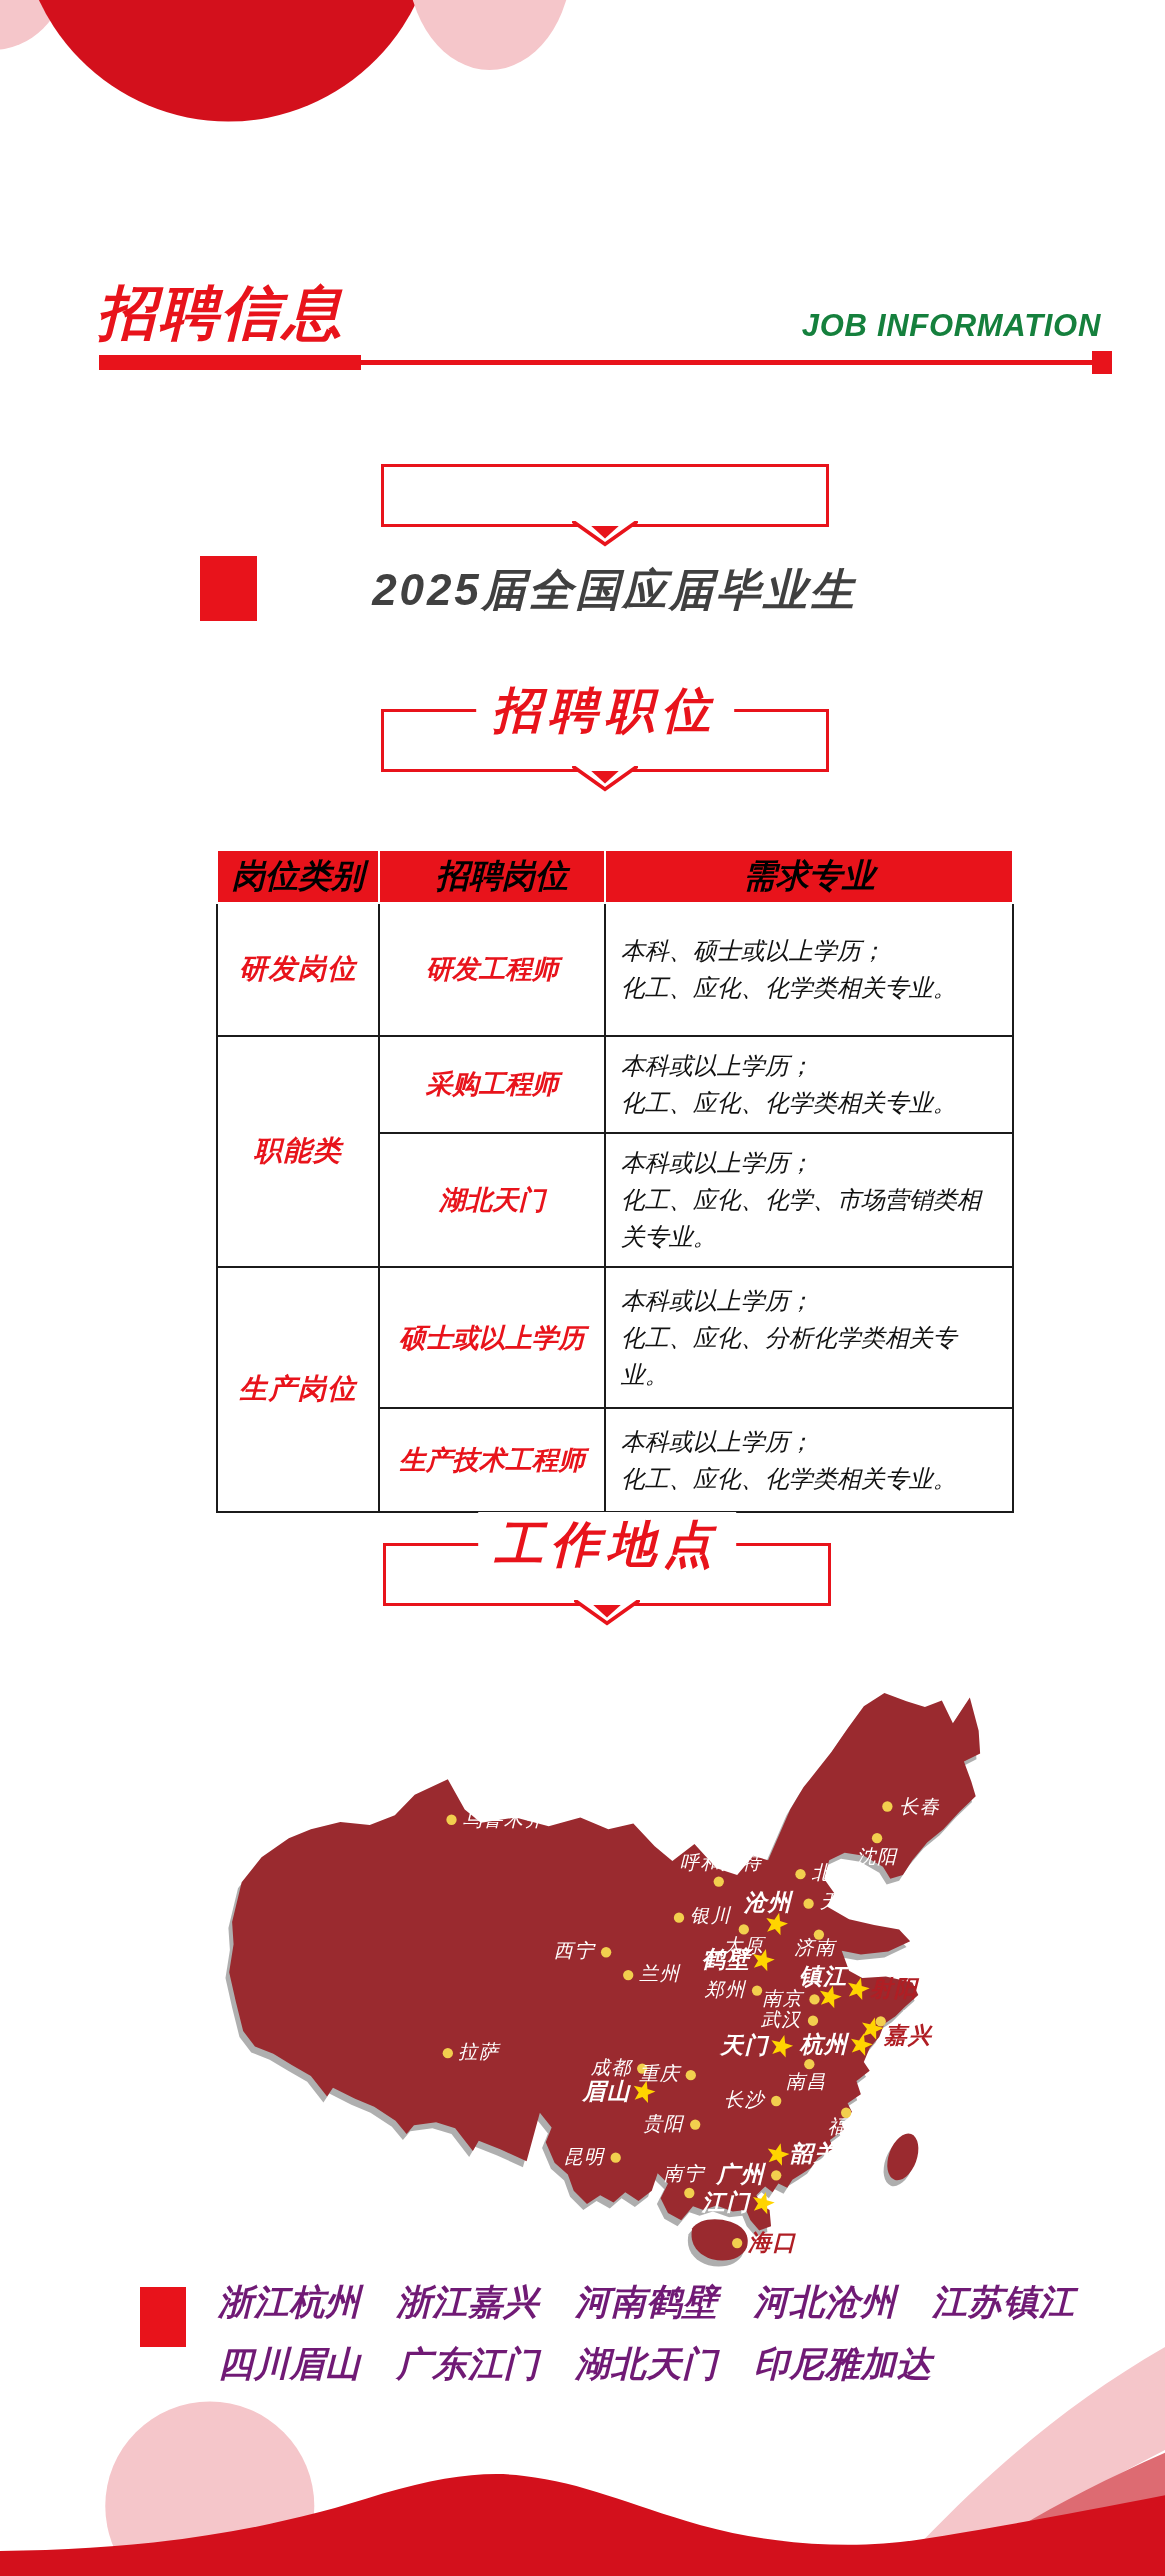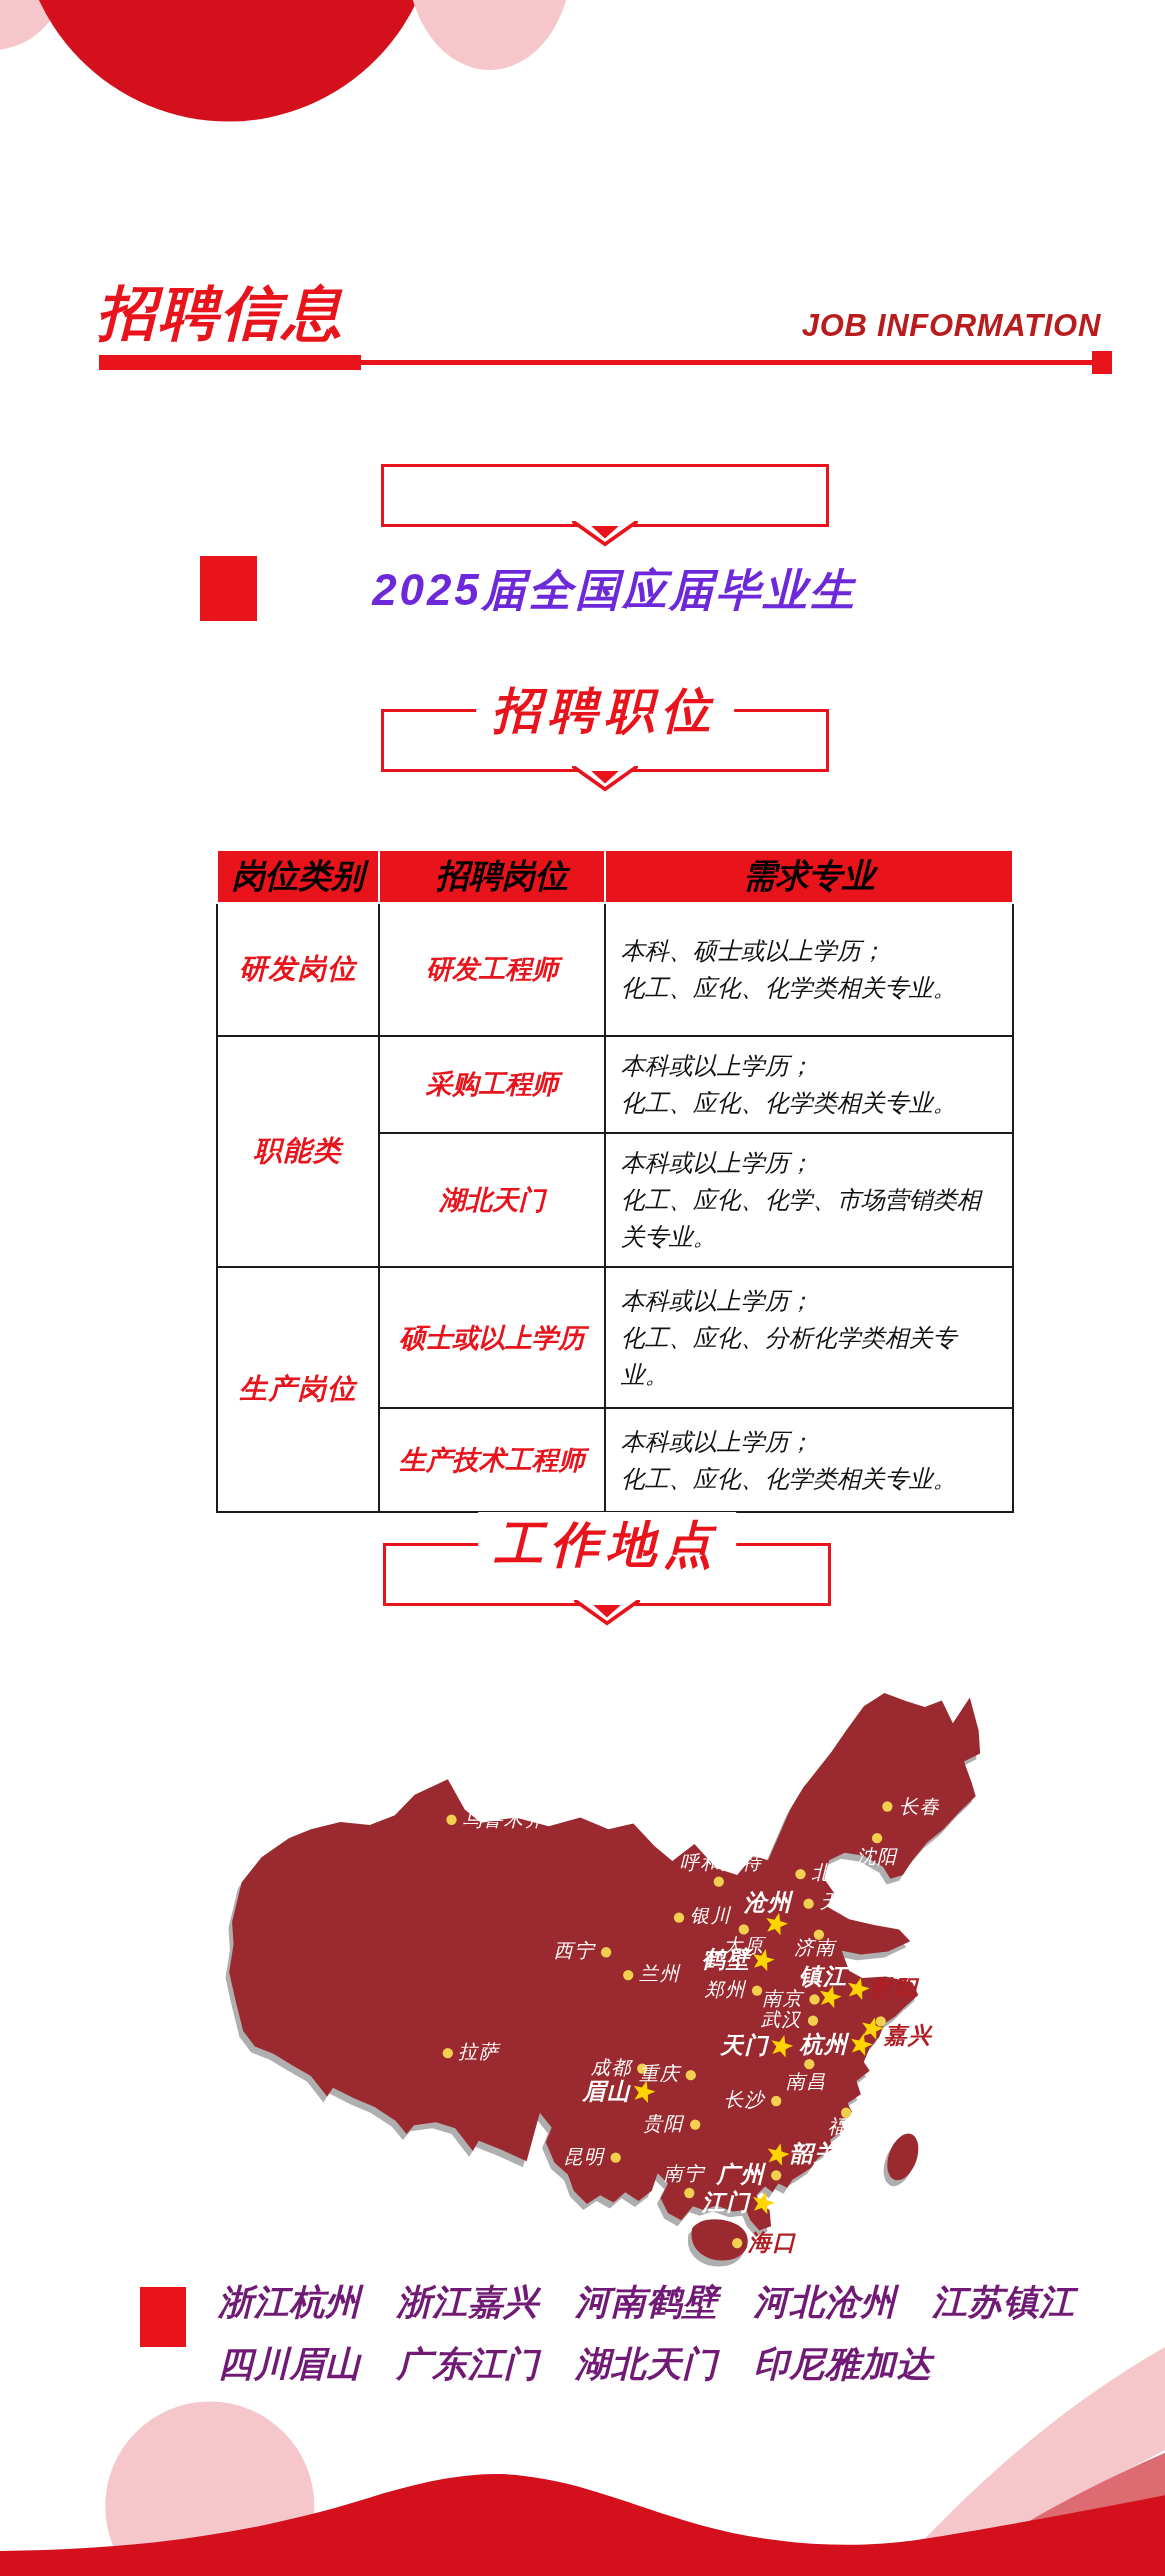--- a/index.html
+++ b/index.html
@@ -1,34 +1,34 @@
 <!DOCTYPE html>
 <html style="font-size:11.8px"><head>
 <meta charset="utf-8">
 <style>
   html,body{margin:0;padding:0;background:#fff;}
   #poster{position:relative;width:1166px;height:2576px;background:#fff;overflow:hidden;
           font-family:"Liberation Sans",sans-serif;font-style:italic;}
   .abs{position:absolute;}
   
   #hdr-title{left:97px;top:274px;font-size:59px;font-weight:bold;color:#e8131b;letter-spacing:2.9px;}
-  #hdr-sub{right:65px;top:308px;font-size:31px;font-weight:600;color:#b91c1c;letter-spacing:0.7px;}
+  #hdr-sub{right:65px;top:308px;font-size:31px;font-weight:600;color:#15803d;letter-spacing:0.7px;}
   #hdr-bar-thick{left:99px;top:355px;width:262px;height:14.7px;background:#e8131b;}
   #hdr-bar-thin{left:361px;top:360px;width:733px;height:5.2px;background:#e8131b;}
   #hdr-bar-end{left:1092px;top:351px;width:20px;height:23px;background:#e8131b;}
   
   .banner{position:absolute;width:442px;height:57px;border:3.7px solid #e8131b;background:#fff;}
   .banner .btitle{position:absolute;left:50%;transform:translateX(-50%);top:-34px;
       background:#fff;padding:0 16px;font-size:49px;font-weight:bold;color:#e8131b;
       letter-spacing:7.4px;white-space:nowrap;}
   .banner svg.notch{position:absolute;left:50%;margin-left:-33px;top:54px;}
   
   #target-sq{left:200px;top:556px;width:57px;height:65px;background:#e8131b;}
   #target-text{left:309px;top:559px;width:611px;height:62px;line-height:62px;text-align:center;
-      font-size:44px;font-weight:bold;color:#6d28d9;letter-spacing:2.9px;white-space:nowrap;}
+      font-size:44px;font-weight:bold;color:#404040;letter-spacing:2.9px;white-space:nowrap;}
   
   #job-table{left:216px;top:849px;width:798px;}
   table.jobs{border-collapse:collapse;width:798px;table-layout:fixed;background:#fff;
       border:2.9px solid #1b1b1b;}
   table.jobs th{background:#e8131b;color:#000000;font-size:33px;font-weight:bold;height:49px;
       border:2.2px solid #fff;border-top:2.2px solid #fff;}
   table.jobs td{border:2.2px solid #1b1b1b;vertical-align:middle;}
   td.cat{width:158px;text-align:center;color:#e8131b;font-size:28px;font-weight:bold;letter-spacing:1.5px;}
   td.pos{width:202px;text-align:center;color:#e8131b;font-size:26.5px;font-weight:bold;}
   td.req{width:420px;padding:10.3px 7.4px 10.3px 14.7px;color:#111;font-size:24px;line-height:1.55;border-radius:26px;}

